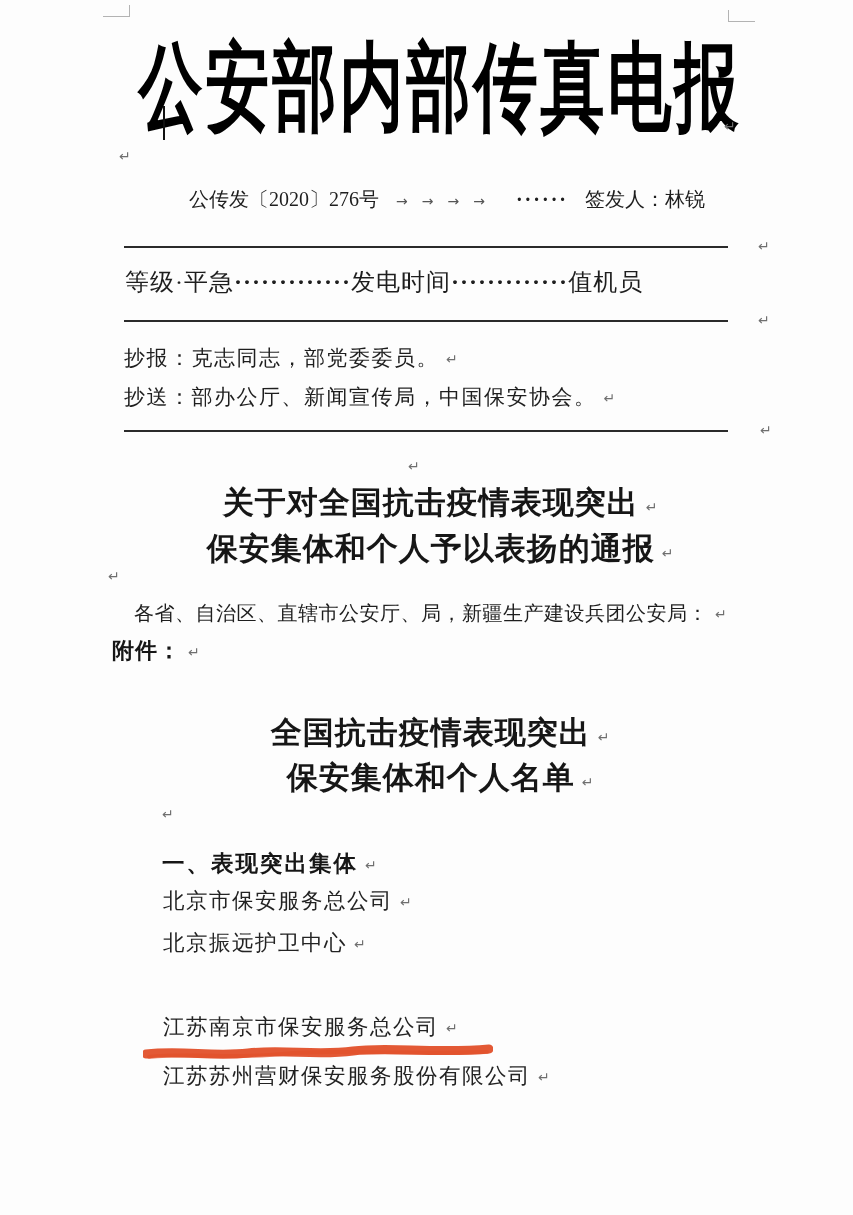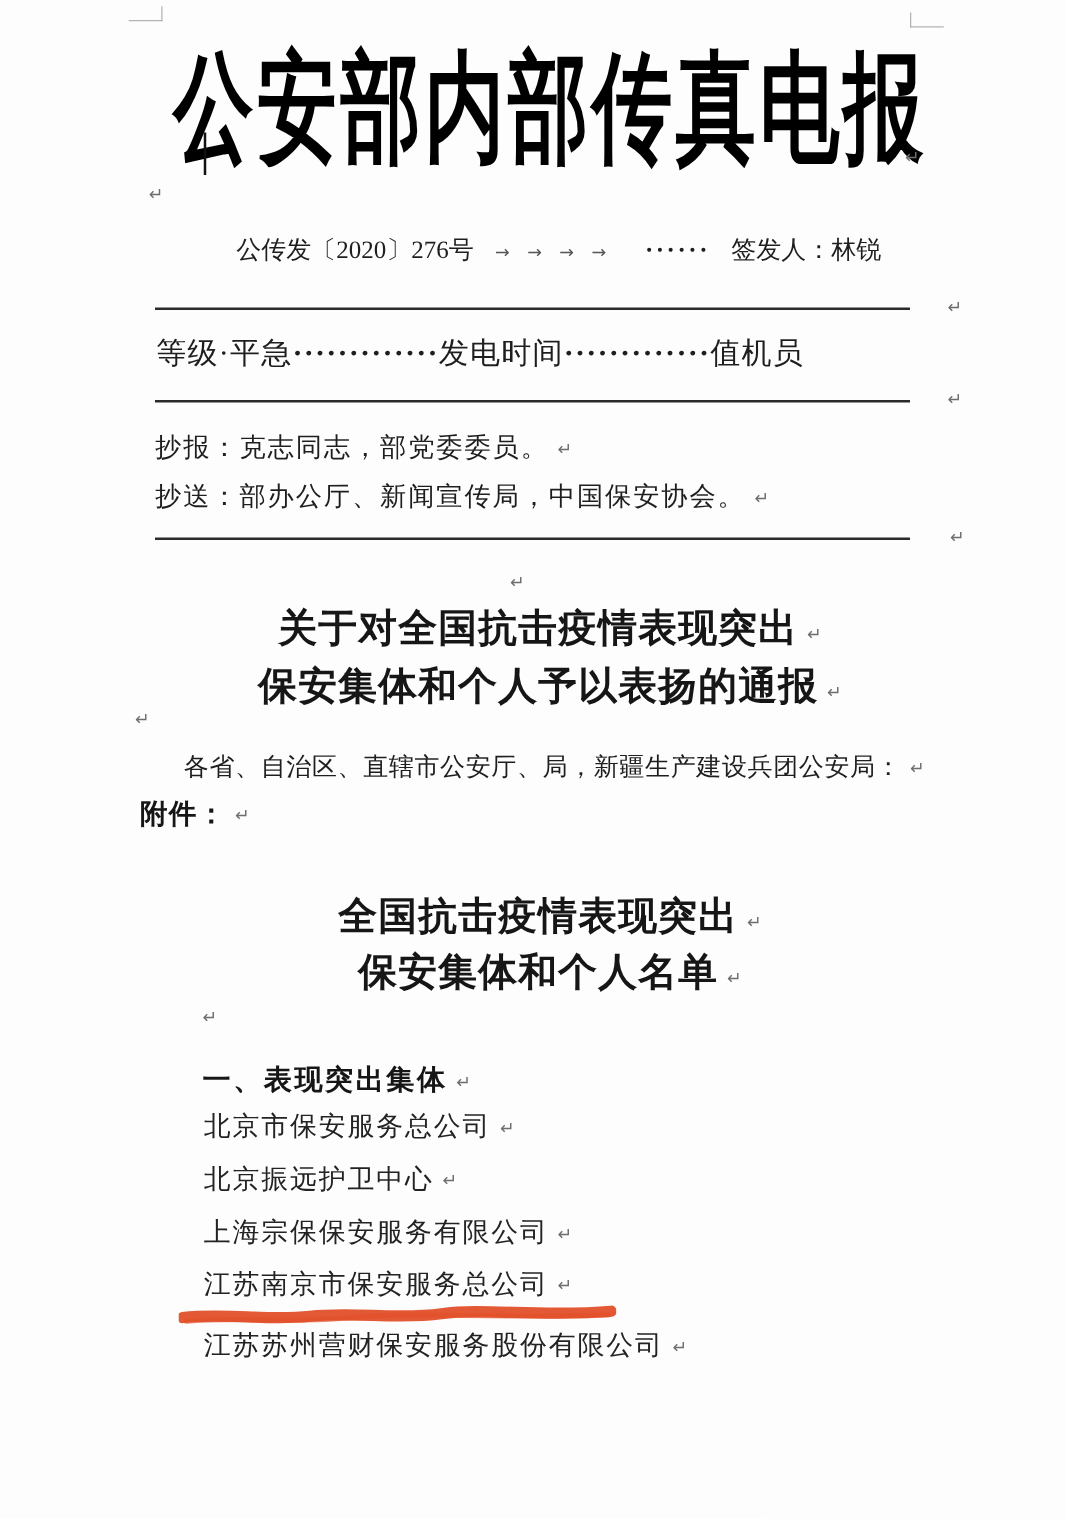--- a/index.html
+++ b/index.html
@@ -93,21 +93,21 @@
 
   <div class="abs bigtitle heiti" style="top:482px;">
     <span>关于对全国抗击疫情表现突出</span><span class="pmark inline">↵</span>
   </div>
   <div class="abs bigtitle heiti" style="top:528px;">
     <span>保安集体和个人予以表扬的通报</span><span class="pmark inline">↵</span>
   </div>
 
   <span class="abs pmark" style="left:108px;top:568px;">↵</span>
 
-  <div class="abs" style="left:134px;top:600px;font-size:20px;letter-spacing:0.5px;white-space:nowrap;margin-left:13px;">
+  <div class="abs" style="left:134px;top:600px;font-size:20px;letter-spacing:0.5px;white-space:nowrap;">
     <span>各省、自治区、直辖市公安厅、局，新疆生产建设兵团公安局：</span><span class="pmark inline">↵</span>
   </div>
 
   <div class="abs heiti" style="left:112px;top:636px;font-size:22px;letter-spacing:1px;white-space:nowrap;">
     <span>附件：</span><span class="pmark inline">↵</span>
   </div>
 
   <div class="abs bigtitle heiti" style="top:757px;">
     <span>保安集体和个人名单</span><span class="pmark inline">↵</span>
   </div>
@@ -120,23 +120,20 @@
   <div class="abs heiti" style="left:162px;top:848px;font-size:22.5px;letter-spacing:2px;white-space:nowrap;">
     <span>一、表现突出集体</span><span class="pmark inline">↵</span>
   </div>
 
   <div class="abs listitem" style="left:163px;top:886px;">
     <span>北京市保安服务总公司</span><span class="pmark inline">↵</span>
   </div>
   <div class="abs listitem" style="left:163px;top:928px;">
     <span>北京振远护卫中心</span><span class="pmark inline">↵</span>
   </div>
-  <div class="abs listitem" style="left:163px;top:971px;">
-    <span>上海宗保保安服务有限公司</span><span class="pmark inline">↵</span>
-  </div>
   <div class="abs listitem" style="left:163px;top:1012px;">
     <span>江苏南京市保安服务总公司</span><span class="pmark inline">↵</span>
   </div>
 
   <svg class="marker-underline" viewBox="0 0 350 22">
     <path d="M3,13 C 40,9 70,16 105,12 S 175,15 210,10 S 290,13 346,8" fill="none" stroke="#e2502a" stroke-width="9" stroke-linecap="round" opacity="0.95"></path>
     <path d="M6,16 C 50,12 90,18 140,13 S 240,14 344,11" fill="none" stroke="#e2502a" stroke-width="4" stroke-linecap="round" opacity="0.65"></path>
   </svg>
 
   <div class="abs listitem" style="left:163px;top:1061px;text-align:right;">

